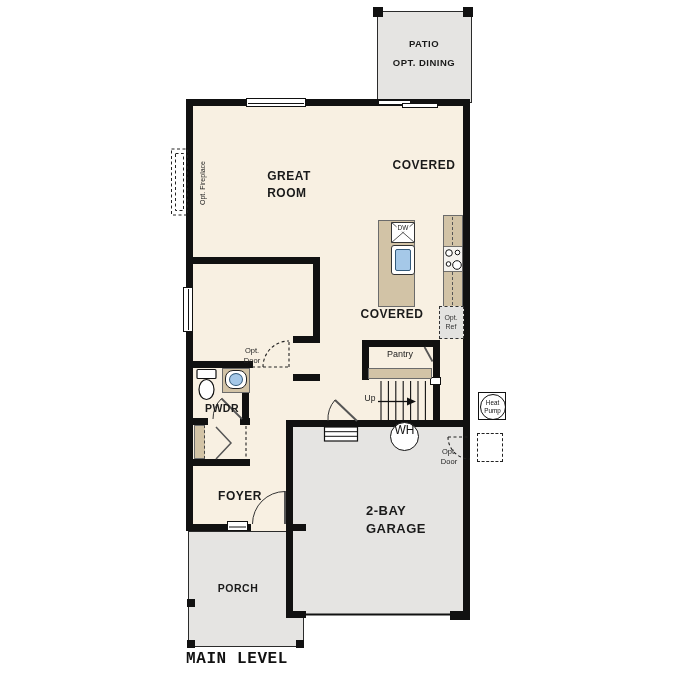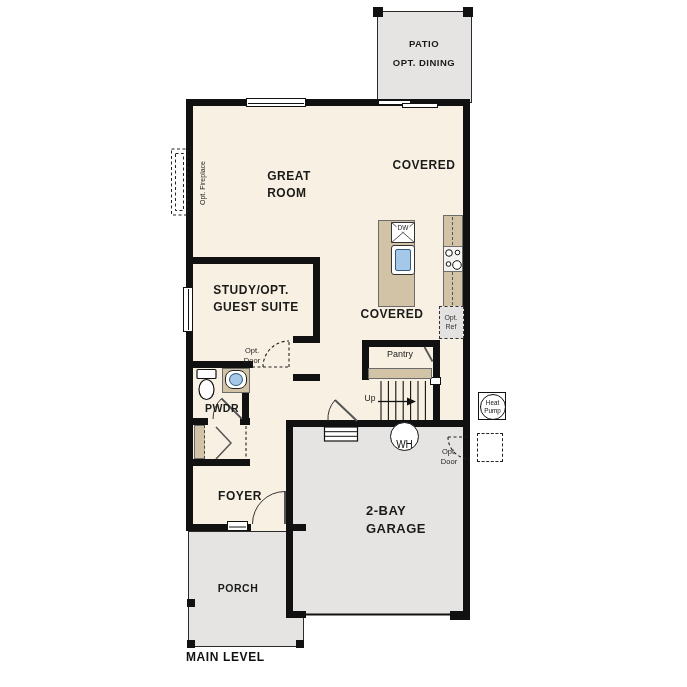--- a/index.html
+++ b/index.html
@@ -12,21 +12,21 @@
   .post{position:absolute;background:#111;}
   .win{position:absolute;background:#fff;border:1px solid #111;box-sizing:border-box;}
   .gap{position:absolute;background:#f8f0e2;}
   .lbl{position:absolute;transform:translate(-50%,-50%);color:#1a1a1a;font-weight:bold;
        text-align:left;white-space:nowrap;letter-spacing:.5px;line-height:1.4;}
   .sm{position:absolute;transform:translate(-50%,-50%);color:#222;font-weight:400;
       text-align:center;white-space:nowrap;line-height:1.3;}
   .lbl span,.sm span{display:block;}
   .svg-overlay{position:absolute;left:0;top:0;pointer-events:none;}
   .fixture{position:absolute;box-sizing:border-box;}
-  .title{position:absolute;color:#111;font-weight:bold;font-size:12px;letter-spacing:.6px;}
+  .title{position:absolute;color:#111;font-weight:bold;font-size:16px;letter-spacing:.6px;font-family:Liberation Mono, monospace;}
 </style>
 </head>
 <body>
 
 <div class="plan">
 
   <div class="concrete" style="left:377px;top:11px;width:95px;height:92px;"></div>
   <div class="post" style="left:373px;top:7px;width:10px;height:10px;"></div>
   <div class="post" style="left:463px;top:7px;width:10px;height:10px;"></div>
 
@@ -155,21 +155,21 @@
     <g>
       <rect x="197" y="369.5" width="19" height="9" rx="1" fill="#fff" stroke="#111" stroke-width="1.2"></rect>
       <ellipse cx="206.5" cy="389.5" rx="7.5" ry="10" fill="#fff" stroke="#111" stroke-width="1.2"></ellipse>
     </g>
     <g stroke="#555" stroke-width="1">
       <line x1="391" y1="222" x2="415" y2="243"></line>
       <line x1="415" y1="222" x2="391" y2="243"></line>
     </g>
   </svg>
 
-  <div class="fixture" style="left:390px;top:422px;width:29px;height:29px;background:#fff;border:1.5px solid #111;border-radius:50%;display:flex;align-items:flex-end;justify-content:center;font-size:10px;color:#111;">
+  <div class="fixture" style="left:390px;top:422px;width:29px;height:29px;background:#fff;border:1.5px solid #111;border-radius:50%;display:flex;align-items:flex-start;justify-content:center;font-size:12px;color:#111;">
     <span>WH</span>
   </div>
   <div class="fixture" style="left:478px;top:392px;width:28px;height:28px;background:#fff;border:1.6px solid #111;">
     <div style="position:absolute;left:0.5px;top:0.5px;width:24px;height:24px;border:1.3px solid #111;border-radius:50%;display:flex;flex-direction:column;align-items:center;justify-content:center;font-size:6.3px;line-height:1.15;color:#111;">
       <span>Heat</span>
       <span>Pump</span>
     </div>
   </div>
 
   <div class="lbl" style="left:424px;top:44px;font-size:9.5px;">
@@ -178,24 +178,20 @@
   <div class="lbl" style="left:424px;top:63px;font-size:9.5px;">
     <span>OPT. DINING</span>
   </div>
   <div class="lbl" style="left:289px;top:185px;font-size:12px;">
     <span>GREAT</span>
     <span>ROOM</span>
   </div>
   <div class="lbl" style="left:424px;top:165px;font-size:12px;">
     <span>COVERED</span>
   </div>
-  <div class="lbl" style="left:256px;top:299px;font-size:12px;">
-    <span>STUDY/OPT.</span>
-    <span>GUEST SUITE</span>
-  </div>
   <div class="lbl" style="left:392px;top:314px;font-size:12px;">
     <span>COVERED</span>
   </div>
   <div class="lbl" style="left:222px;top:408px;font-size:10.5px;">
     <span>PWDR</span>
   </div>
   <div class="lbl" style="left:240px;top:496px;font-size:12px;">
     <span>FOYER</span>
   </div>
   <div class="lbl" style="left:238px;top:588px;font-size:10.5px;">

